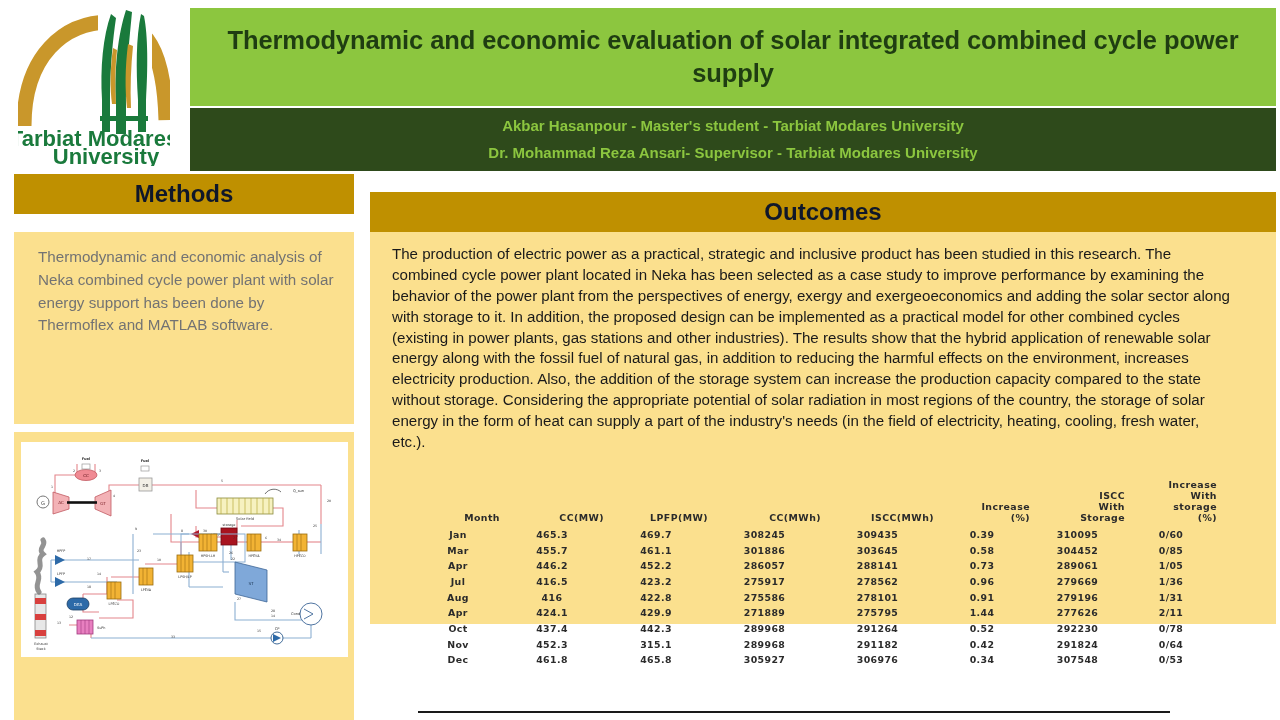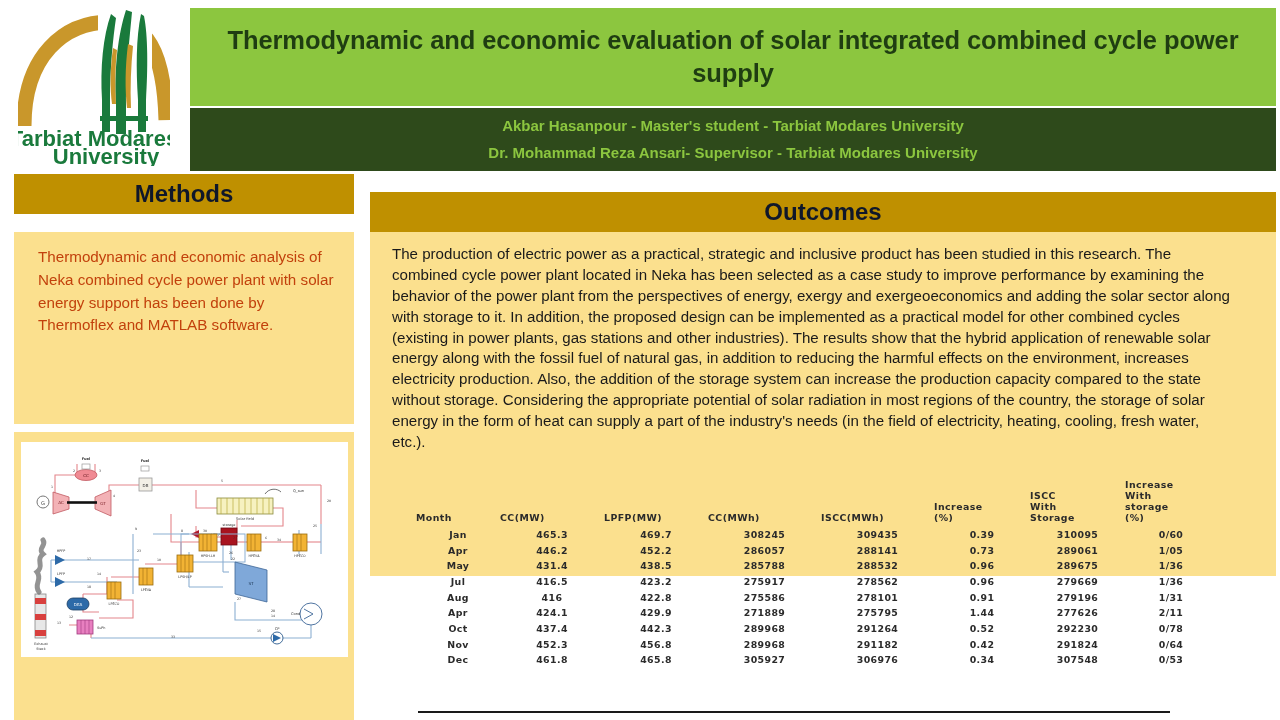--- a/index.html
+++ b/index.html
@@ -74,37 +74,37 @@
   
   .panel {
     position: absolute;
     background: #FBE08E;
   }
   #methods-text-panel {
     left: 14px; top: 232px; width: 340px; height: 192px;
     padding: 14px 20px 0 24px;
   }
   #methods-text {
-    color: #c2410c;
+    color: #737373;
     font-size: 15.2px;
     line-height: 1.5;
   }
   #methods-figure-panel {
     left: 14px; top: 432px; width: 340px; height: 288px;
     padding: 0;
   }
   #figure-box {
     position: absolute; left: 7px; top: 10px;
     width: 327px; height: 215px;
     background: #ffffff;
     overflow: hidden;
   }
 
   #outcomes-panel {
-    left: 370px; top: 232px; width: 906px; height: 344px;
+    left: 370px; top: 232px; width: 906px; height: 392px;
     padding: 12px 40px 0 22px;
   }
   #outcomes-text {
     color: #1a1a1a;
     font-size: 15.1px;
     line-height: 1.385;
     text-align: left;
   }
 
   
@@ -114,21 +114,21 @@
   table {
     border-collapse: collapse;
     width: 757px;
     font-family: "DejaVu Sans", sans-serif;
     font-size: 9.4px;
     color: #2b2b2b;
     table-layout: fixed;
   }
   thead th {
     font-weight: bold;
-    text-align: left;
+    text-align: right;
     vertical-align: bottom;
     padding: 0 0 3px 0;
     line-height: 1.16;
     letter-spacing: 0.45px;
     white-space: pre-line;
   }
   tbody td {
     text-align: center;
     padding: 2.35px 0;
     font-weight: bold;
@@ -417,40 +417,40 @@
             <td>Jan</td>
             <td>465.3</td>
             <td>469.7</td>
             <td>308245</td>
             <td>309435</td>
             <td>0.39</td>
             <td>310095</td>
             <td>0/60</td>
           </tr>
           <tr>
+            <td>Mar</td>
+            <td>455.7</td>
+            <td>461.1</td>
+            <td>301886</td>
+            <td>303645</td>
+            <td>0.58</td>
+            <td>304452</td>
+            <td>0/85</td>
+          </tr>
+          <tr>
             <td>Apr</td>
             <td>446.2</td>
             <td>452.2</td>
             <td>286057</td>
             <td>288141</td>
             <td>0.73</td>
             <td>289061</td>
             <td>1/05</td>
           </tr>
           <tr>
-            <td>May</td>
-            <td>431.4</td>
-            <td>438.5</td>
-            <td>285788</td>
-            <td>288532</td>
-            <td>0.96</td>
-            <td>289675</td>
-            <td>1/36</td>
-          </tr>
-          <tr>
             <td>Jul</td>
             <td>416.5</td>
             <td>423.2</td>
             <td>275917</td>
             <td>278562</td>
             <td>0.96</td>
             <td>279669</td>
             <td>1/36</td>
           </tr>
           <tr>
@@ -479,21 +479,21 @@
             <td>442.3</td>
             <td>289968</td>
             <td>291264</td>
             <td>0.52</td>
             <td>292230</td>
             <td>0/78</td>
           </tr>
           <tr>
             <td>Nov</td>
             <td>452.3</td>
-            <td>456.8</td>
+            <td>315.1</td>
             <td>289968</td>
             <td>291182</td>
             <td>0.42</td>
             <td>291824</td>
             <td>0/64</td>
           </tr>
           <tr>
             <td>Dec</td>
             <td>461.8</td>
             <td>465.8</td>

